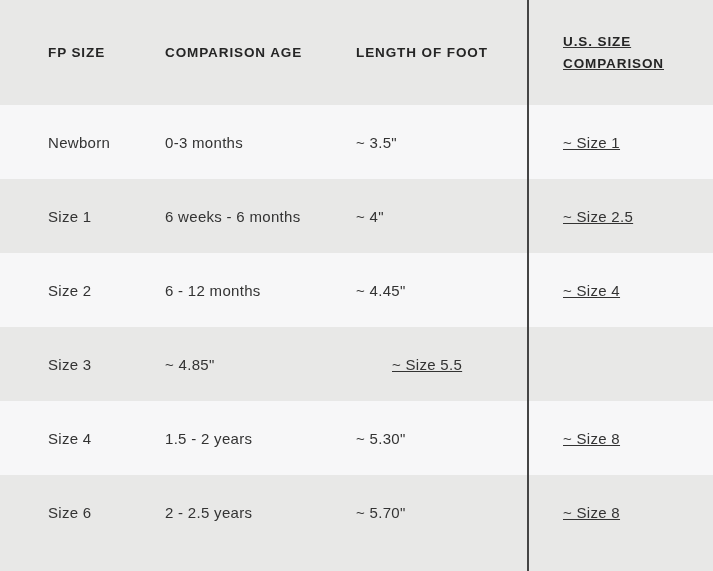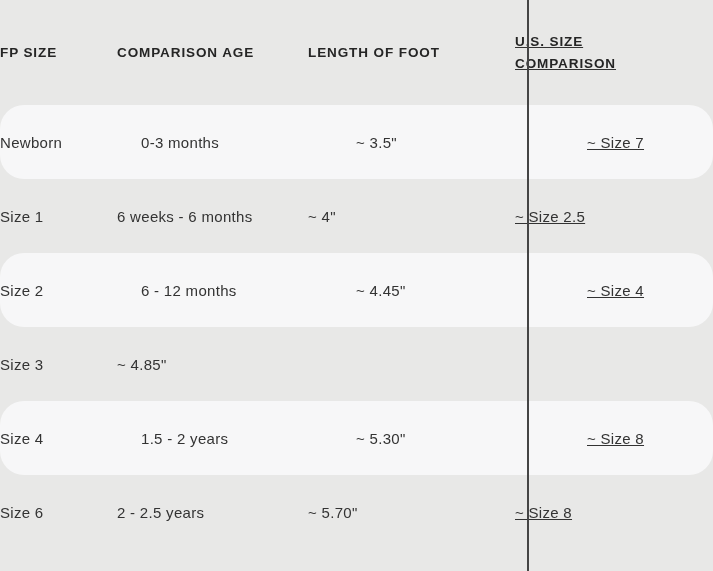--- a/index.html
+++ b/index.html
@@ -8,27 +8,27 @@
     width: 713px;
     height: 571px;
     background: var(--bg, #e8e8e7);
     font-family: "Liberation Sans", sans-serif;
     color: var(--body-text, #333333);
     overflow: hidden;
   }
   .row {
     display: grid;
     grid-template-columns: 117px 191px 171px 186px;
+    padding-left: 48px;
     box-sizing: border-box;
     align-items: center;
-    border-radius: 24px;
   }
   .header-row { height: 105px; }
   .data-row { height: 74px; }
-  .data-row.alt { background: var(--row-alt, #f7f7f8); gap: 24px; }
+  .data-row.alt { background: var(--row-alt, #f7f7f8); }
   .th {
     font-weight: bold;
     font-size: 13.5px;
     letter-spacing: 0.9px;
     color: var(--header-text, #252525);
     line-height: 22px;
   }
   .th.wrap { max-width: 125px; }
   .col4 { padding-left: 36px; box-sizing: border-box; text-decoration: underline; }
   .td {
@@ -56,40 +56,41 @@
     <div class="th">LENGTH OF FOOT</div>
     <div class="col4">
         <div class="th wrap">U.S. SIZE COMPARISON</div>
       </div>
   </div>
 
   <div class="row data-row alt">
     <div class="td">Newborn</div>
     <div class="td">0-3 months</div>
     <div class="td">~ 3.5"</div>
-    <div class="td col4">~ Size 7</div>
+    <div class="td col4">~ Size 1</div>
   </div>
 
   <div class="row data-row">
     <div class="td">Size 1</div>
     <div class="td">6 weeks - 6 months</div>
     <div class="td">~ 4"</div>
     <div class="td col4">~ Size 2.5</div>
   </div>
 
   <div class="row data-row alt">
     <div class="td">Size 2</div>
     <div class="td">6 - 12 months</div>
     <div class="td">~ 4.45"</div>
     <div class="td col4">~ Size 4</div>
   </div>
 
   <div class="row data-row">
     <div class="td">Size 3</div>
     <div class="td">~ 4.85"</div>
+    <div class="td col4">~ Size 5.5</div>
   </div>
 
   <div class="row data-row alt">
     <div class="td">Size 4</div>
     <div class="td">1.5 - 2 years</div>
     <div class="td">~ 5.30"</div>
     <div class="td col4">~ Size 8</div>
   </div>
 
   <div class="row data-row">

